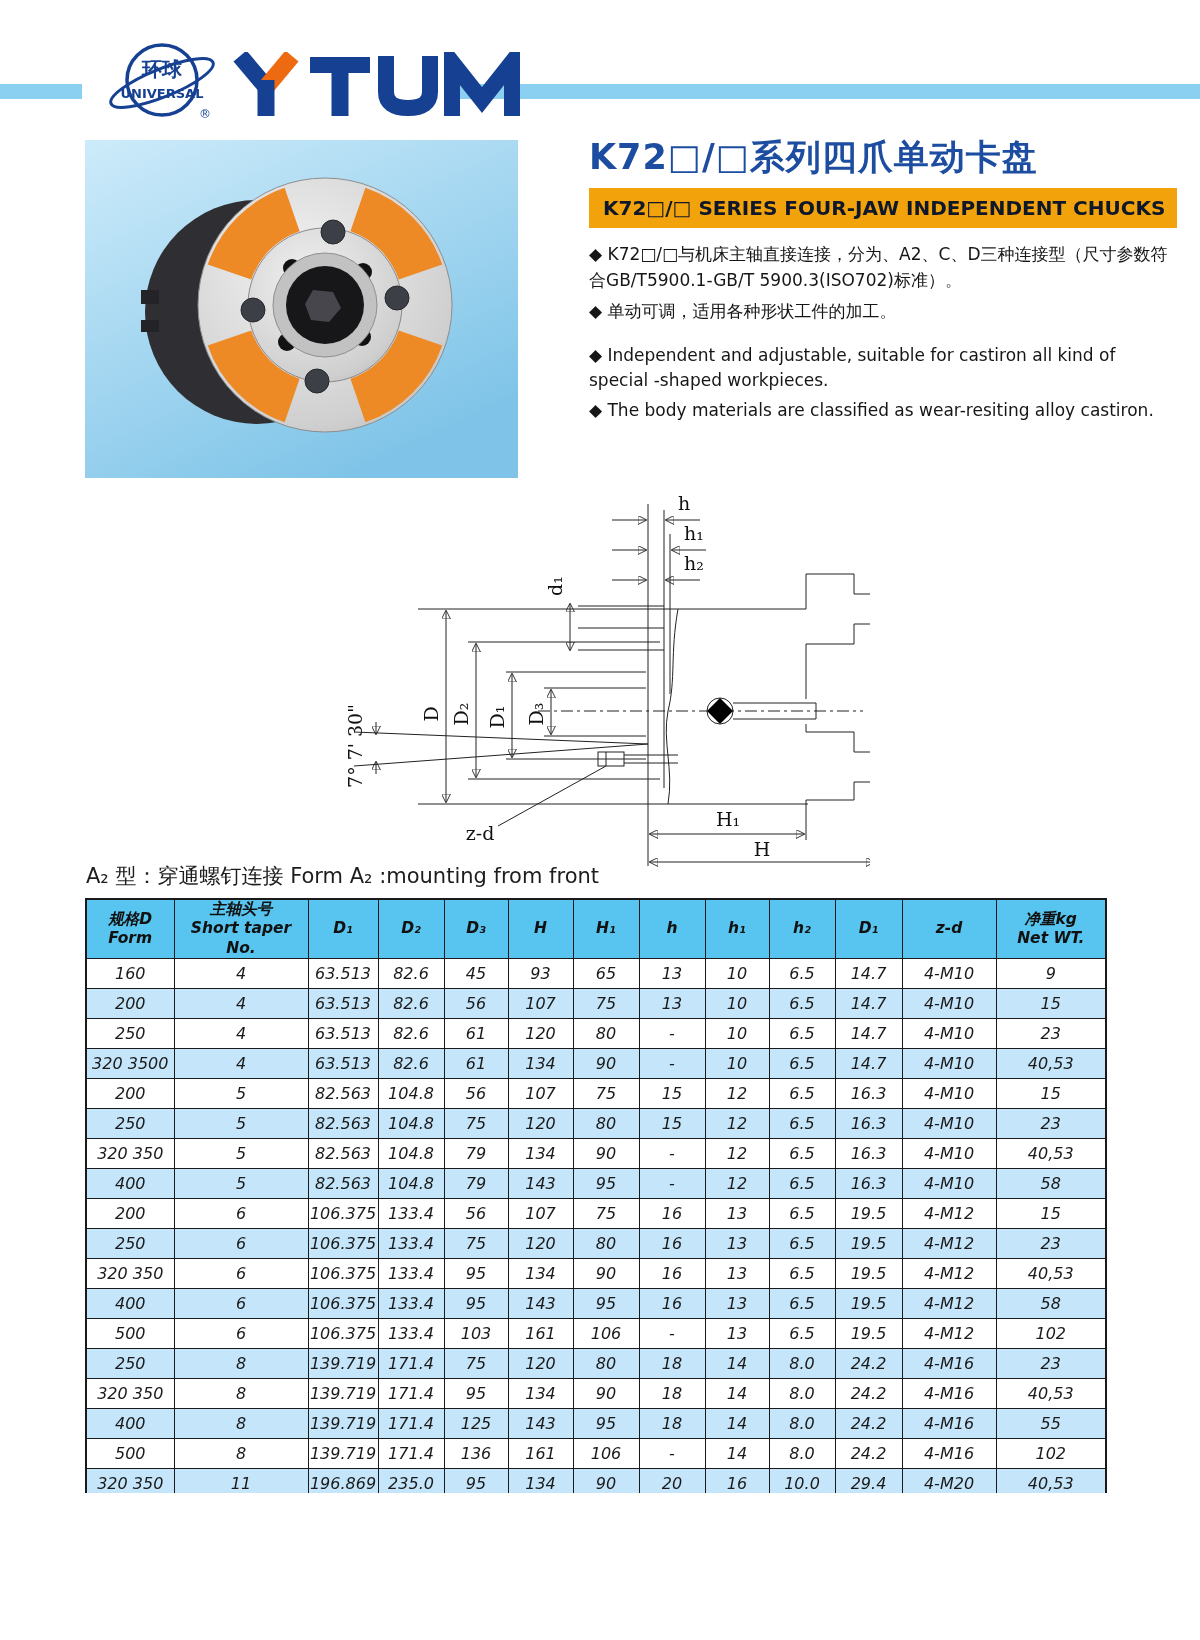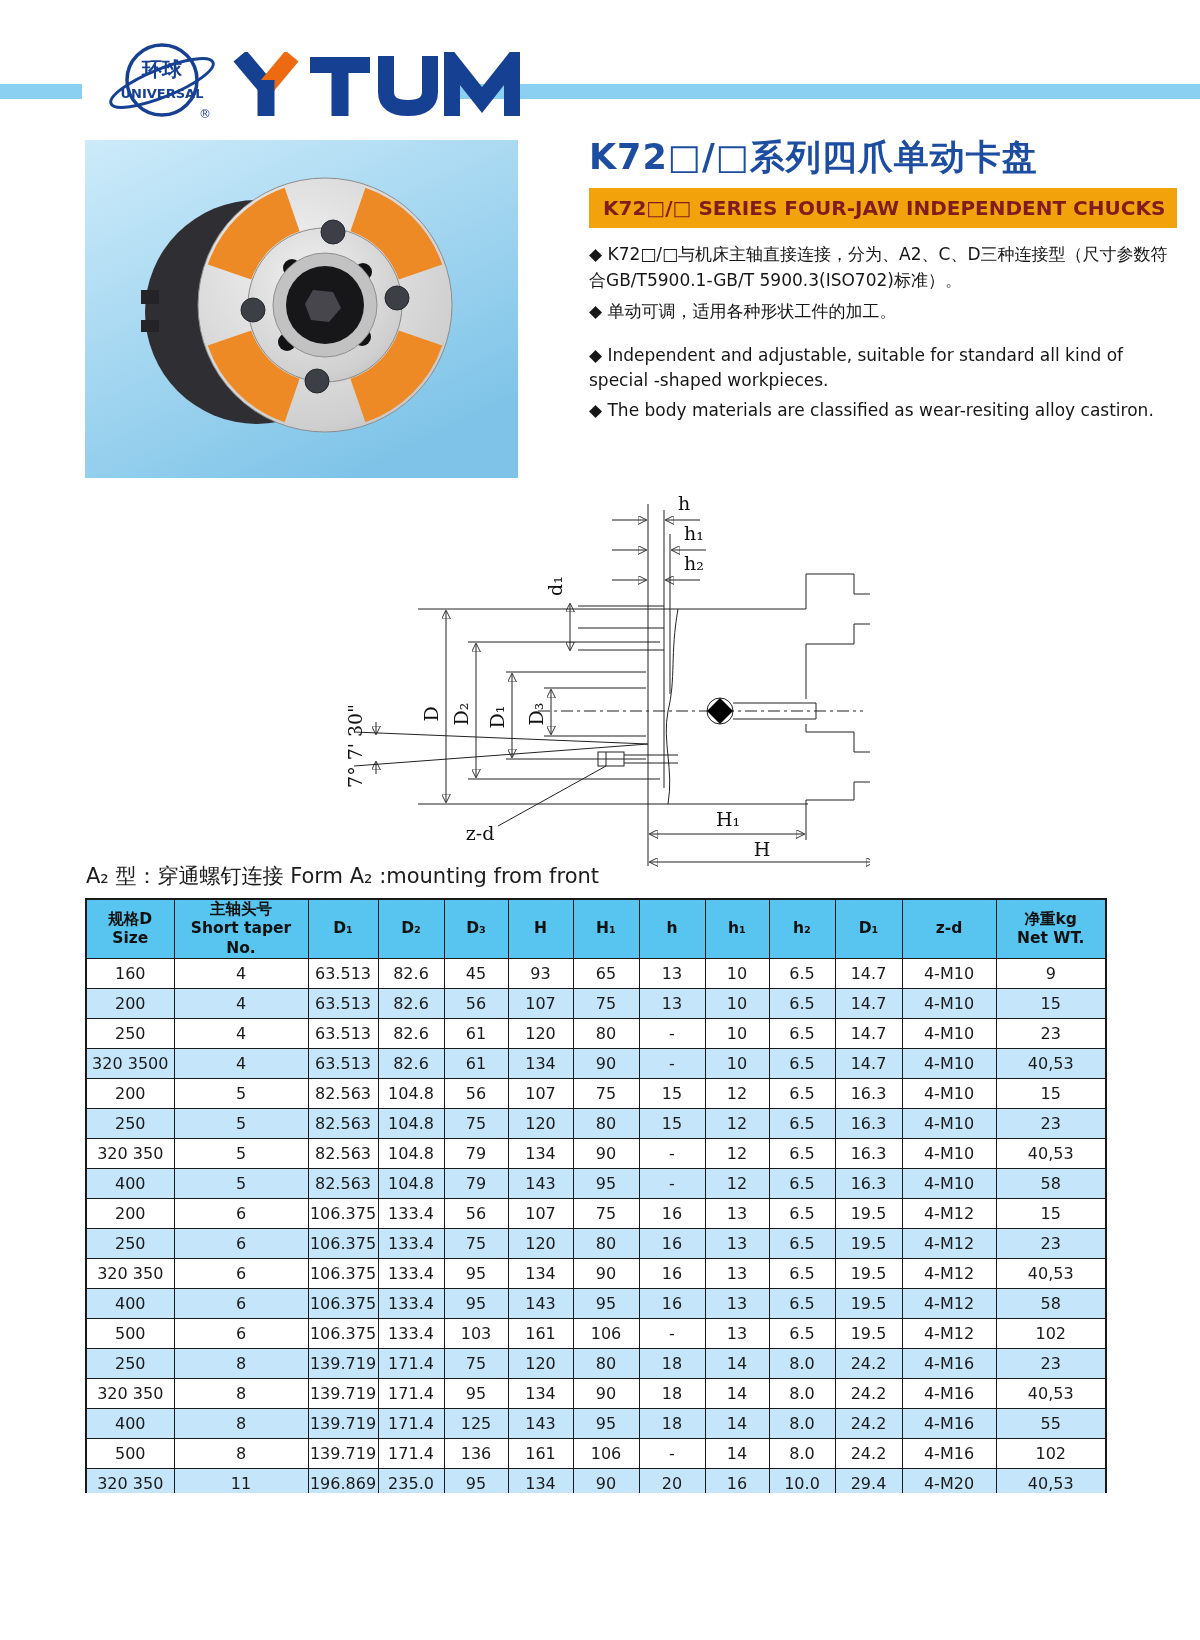--- a/index.html
+++ b/index.html
@@ -12,35 +12,35 @@
   .bar-right{left:452px;top:84px;width:748px;}
   .emblem{position:absolute;left:105px;top:38px;width:118px;height:88px;}
   .ytum{position:absolute;left:230px;top:52px;width:300px;height:68px;}
 
   
   .photo{position:absolute;left:85px;top:140px;width:433px;height:338px;}
 
   
   .right-col{position:absolute;left:561px;top:136px;width:588px;margin-left:28px;}
   .title{margin:0;font-size:35px;line-height:1.2;font-weight:bold;color:#1c4da0;letter-spacing:1px;}
-  .banner{margin-top:10px;height:40px;line-height:40px;background:#f2a30b;color:#7f1d1d;
+  .banner{margin-top:10px;height:40px;line-height:40px;background:#f2a30b;color:#0f172a;
           font-size:20px;font-weight:bold;padding-left:14px;}
   .features{margin-top:14px;}
   .features p{margin:0 0 6px 0;font-size:17px;line-height:1.5;color:#161616;}
   .features.en{margin-top:18px;}
   .features.en p{margin-bottom:4px;}
 
   
   .drawing{position:absolute;left:348px;top:474px;width:522px;height:396px;}
   .drawing line,.drawing path,.drawing rect,.drawing circle,.drawing polyline{stroke:#222;stroke-width:1;fill:none;}
   .drawing text{fill:#111;stroke:none;font-family:"DejaVu Serif","Liberation Serif",serif;font-size:19px;}
 
   
   .caption{position:absolute;left:86px;top:862px;font-size:21px;color:#1d1d1d;}
-  .spec{position:absolute;left:85px;top:898px;}
+  .spec{position:absolute;left:85px;top:898px;font-style:italic;}
   table{border-collapse:collapse;table-layout:fixed;border:2px solid #1a1a1a;}
   th,td{border:1px solid #1a1a1a;text-align:center;vertical-align:middle;padding:0;
         font-family:"DejaVu Sans","Liberation Sans",sans-serif;}
   th{background:#57c5f0;font-weight:bold;font-size:15.5px;height:50px;color:#111;}
   th div{line-height:1.25;}
   td{height:29px;font-size:16px;background:#ffffff;}
   tr.alt td{background:#c5e6fa;}
 </style>
 </head>
 <body>
@@ -110,21 +110,21 @@
   </svg>
 
   <div class="right-col">
     <h1 class="title">K72□/□系列四爪单动卡盘</h1>
     <div class="banner">K72□/□ SERIES FOUR-JAW INDEPENDENT CHUCKS</div>
     <div class="features zh">
       <p>◆ K72□/□与机床主轴直接连接，分为、A2、C、D三种连接型（尺寸参数符合GB/T5900.1-GB/T 5900.3(ISO702)标准）。</p>
       <p>◆ 单动可调，适用各种形状工件的加工。</p>
     </div>
     <div class="features en">
-      <p>◆ Independent and adjustable, suitable for standard all kind of special -shaped workpieces.</p>
+      <p>◆ Independent and adjustable, suitable for castiron all kind of special -shaped workpieces.</p>
       <p>◆ The body materials are classified as wear-resiting alloy castiron.</p>
     </div>
   </div>
 
   <svg class="drawing" viewBox="0 0 522 396">
     <defs>
       <marker id="ar" viewBox="0 0 10 10" refX="9" refY="5" markerWidth="9" markerHeight="9" orient="auto-start-reverse">
         <path d="M0,0 L10,5 L0,10 z" fill="#222" stroke="none"></path>
       </marker>
     </defs>
@@ -216,21 +216,21 @@
         <col style="width:64px">
           <col style="width:66px">
           <col style="width:67px">
           <col style="width:94px">
         <col style="width:110px">
       </colgroup>
       <thead>
           <tr id="thead-row">
             <th>
               <div>规格D</div>
-              <div>Size</div>
+              <div>Form</div>
             </th>
             <th>
               <div>主轴头号</div>
               <div>Short taper No.</div>
             </th>
             <th>
               <div>D₁</div>
             </th>
             <th>
               <div>D₂</div>

